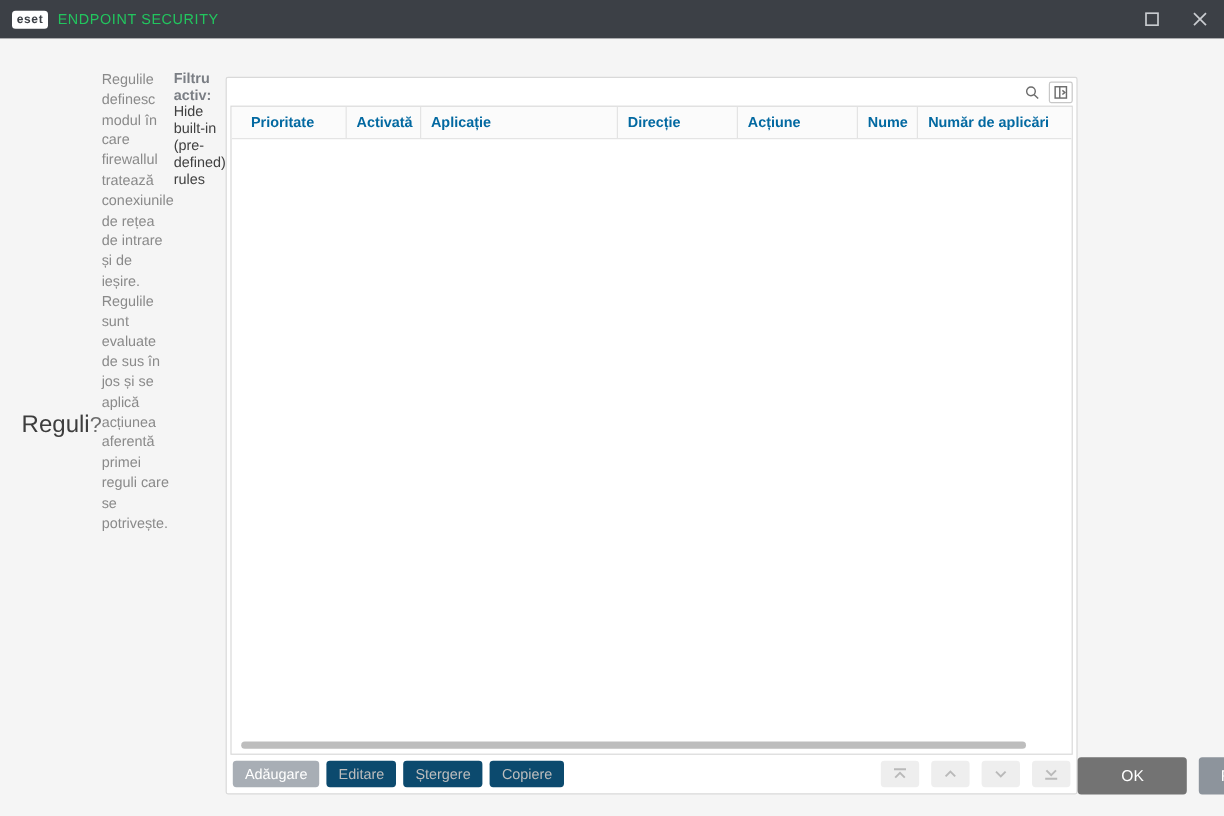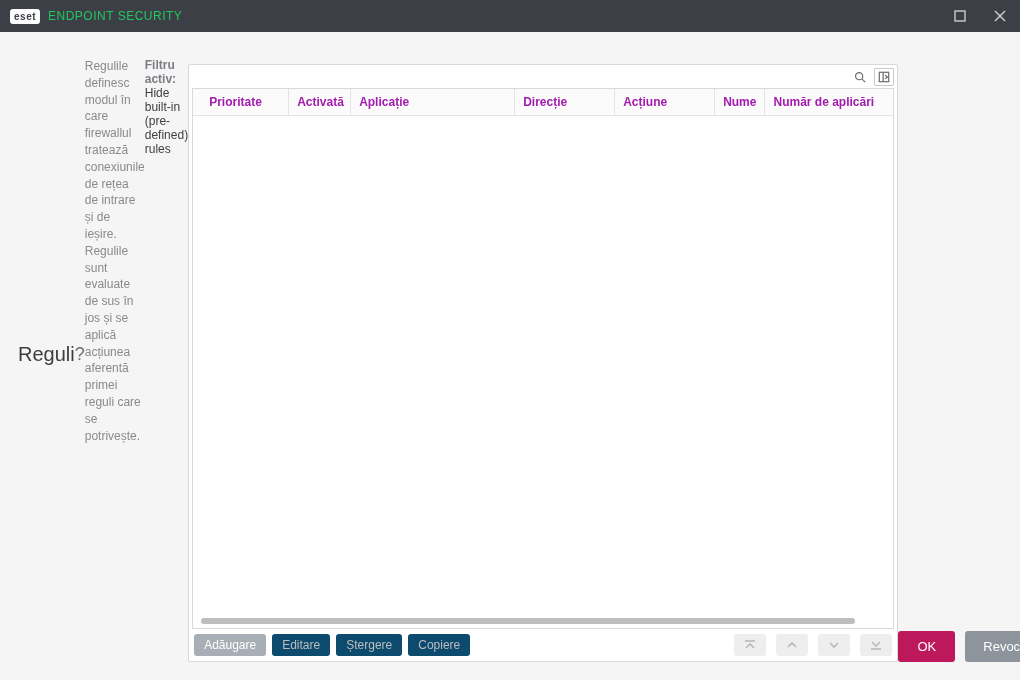--- a/index.html
+++ b/index.html
@@ -28,38 +28,38 @@
   
   .panel { margin-top:18px; border:1px solid #d9d9d9; background:#fff; border-radius:2px; flex:1; display:flex; flex-direction:column; min-height:0; padding:3px; }
   .search-row { height:18px; display:flex; align-items:stretch; background:#fff; }
   .search-row .spacer { flex:1; }
   .search-btn, .cols-btn { width:20px; display:flex; align-items:center; justify-content:center; cursor:pointer; color:#6d6d6d; border:1px solid transparent; }
   .search-btn svg, .cols-btn svg { width:12px; height:12px; stroke:#6d6d6d; stroke-width:1.4; fill:none; }
   .cols-btn { border:1px solid #c7c7c7; border-radius:2px; margin-left:4px; }
 
   .table-wrap { border:1px solid #d9d9d9; margin-top:2px; flex:1; display:flex; flex-direction:column; min-height:0; background:#fff; overflow:hidden; }
   .thead { display:flex; background:#fbfbfb; border-bottom:1px solid #e4e4e4; }
-  .th { padding:6px 8px; font-size:12px; color:#a21caf; border-right:1px solid #e4e4e4; font-weight:600; white-space:nowrap; overflow:hidden; }
+  .th { padding:6px 8px; font-size:12px; color:#0369a1; border-right:1px solid #e4e4e4; font-weight:600; white-space:nowrap; overflow:hidden; }
   .th:first-child { border-left:none; padding-left:16px;}
   .th:last-child { border-right:none; }
   .tbody { flex:1; position:relative; overflow:hidden; }
   .hscroll { position:absolute; left:8px; right:38px; bottom:4px; height:6px; background:#bdbdbd; border-radius:3px; }
   .hscroll-gap { position:absolute; right:8px; bottom:4px; height:6px; width:24px; }
 
   
   .panel-actions { display:flex; align-items:center; gap:6px; padding:5px 2px 2px 2px; }
   .btn-small { background:#a8aeb5; color:#fff; border:none; padding:4px 10px; border-radius:3px; font-size:12px; cursor:pointer; }
   .btn-small.disabled { background:#0c4a6e; color:#bdbdbd; cursor:default; }
   .panel-actions .spacer { flex:1; }
   .arrow-btn { width:32px; height:22px; background:#eeeeee; border:none; border-radius:3px; display:flex; align-items:center; justify-content:center; cursor:default; margin-left:4px; }
   .arrow-btn svg { width:14px; height:12px; stroke:#b9b9b9; stroke-width:1.6; fill:none; }
 
   
   .footer { margin-top:auto; padding-top:32px; display:flex; justify-content:flex-end; gap:10px; }
-  .btn-primary { background:#be185d; color:#fff; border:none; padding:8px 19px; border-radius:3px; font-size:13px; cursor:pointer;text-align:right; }
+  .btn-primary { background:#737373; color:#fff; border:none; padding:8px 36px; border-radius:3px; font-size:13px; cursor:pointer;text-align:right; }
   .btn-secondary { background:#8d949c; color:#fff; border:none; padding:8px 18px; border-radius:3px; font-size:13px; cursor:pointer; }
 </style>
 </head>
 <body>
 
 <div class="titlebar">
   <span class="logo-badge">
     <span class="e">e</span>
       <span class="e">s</span>
       <span class="e">e</span>

